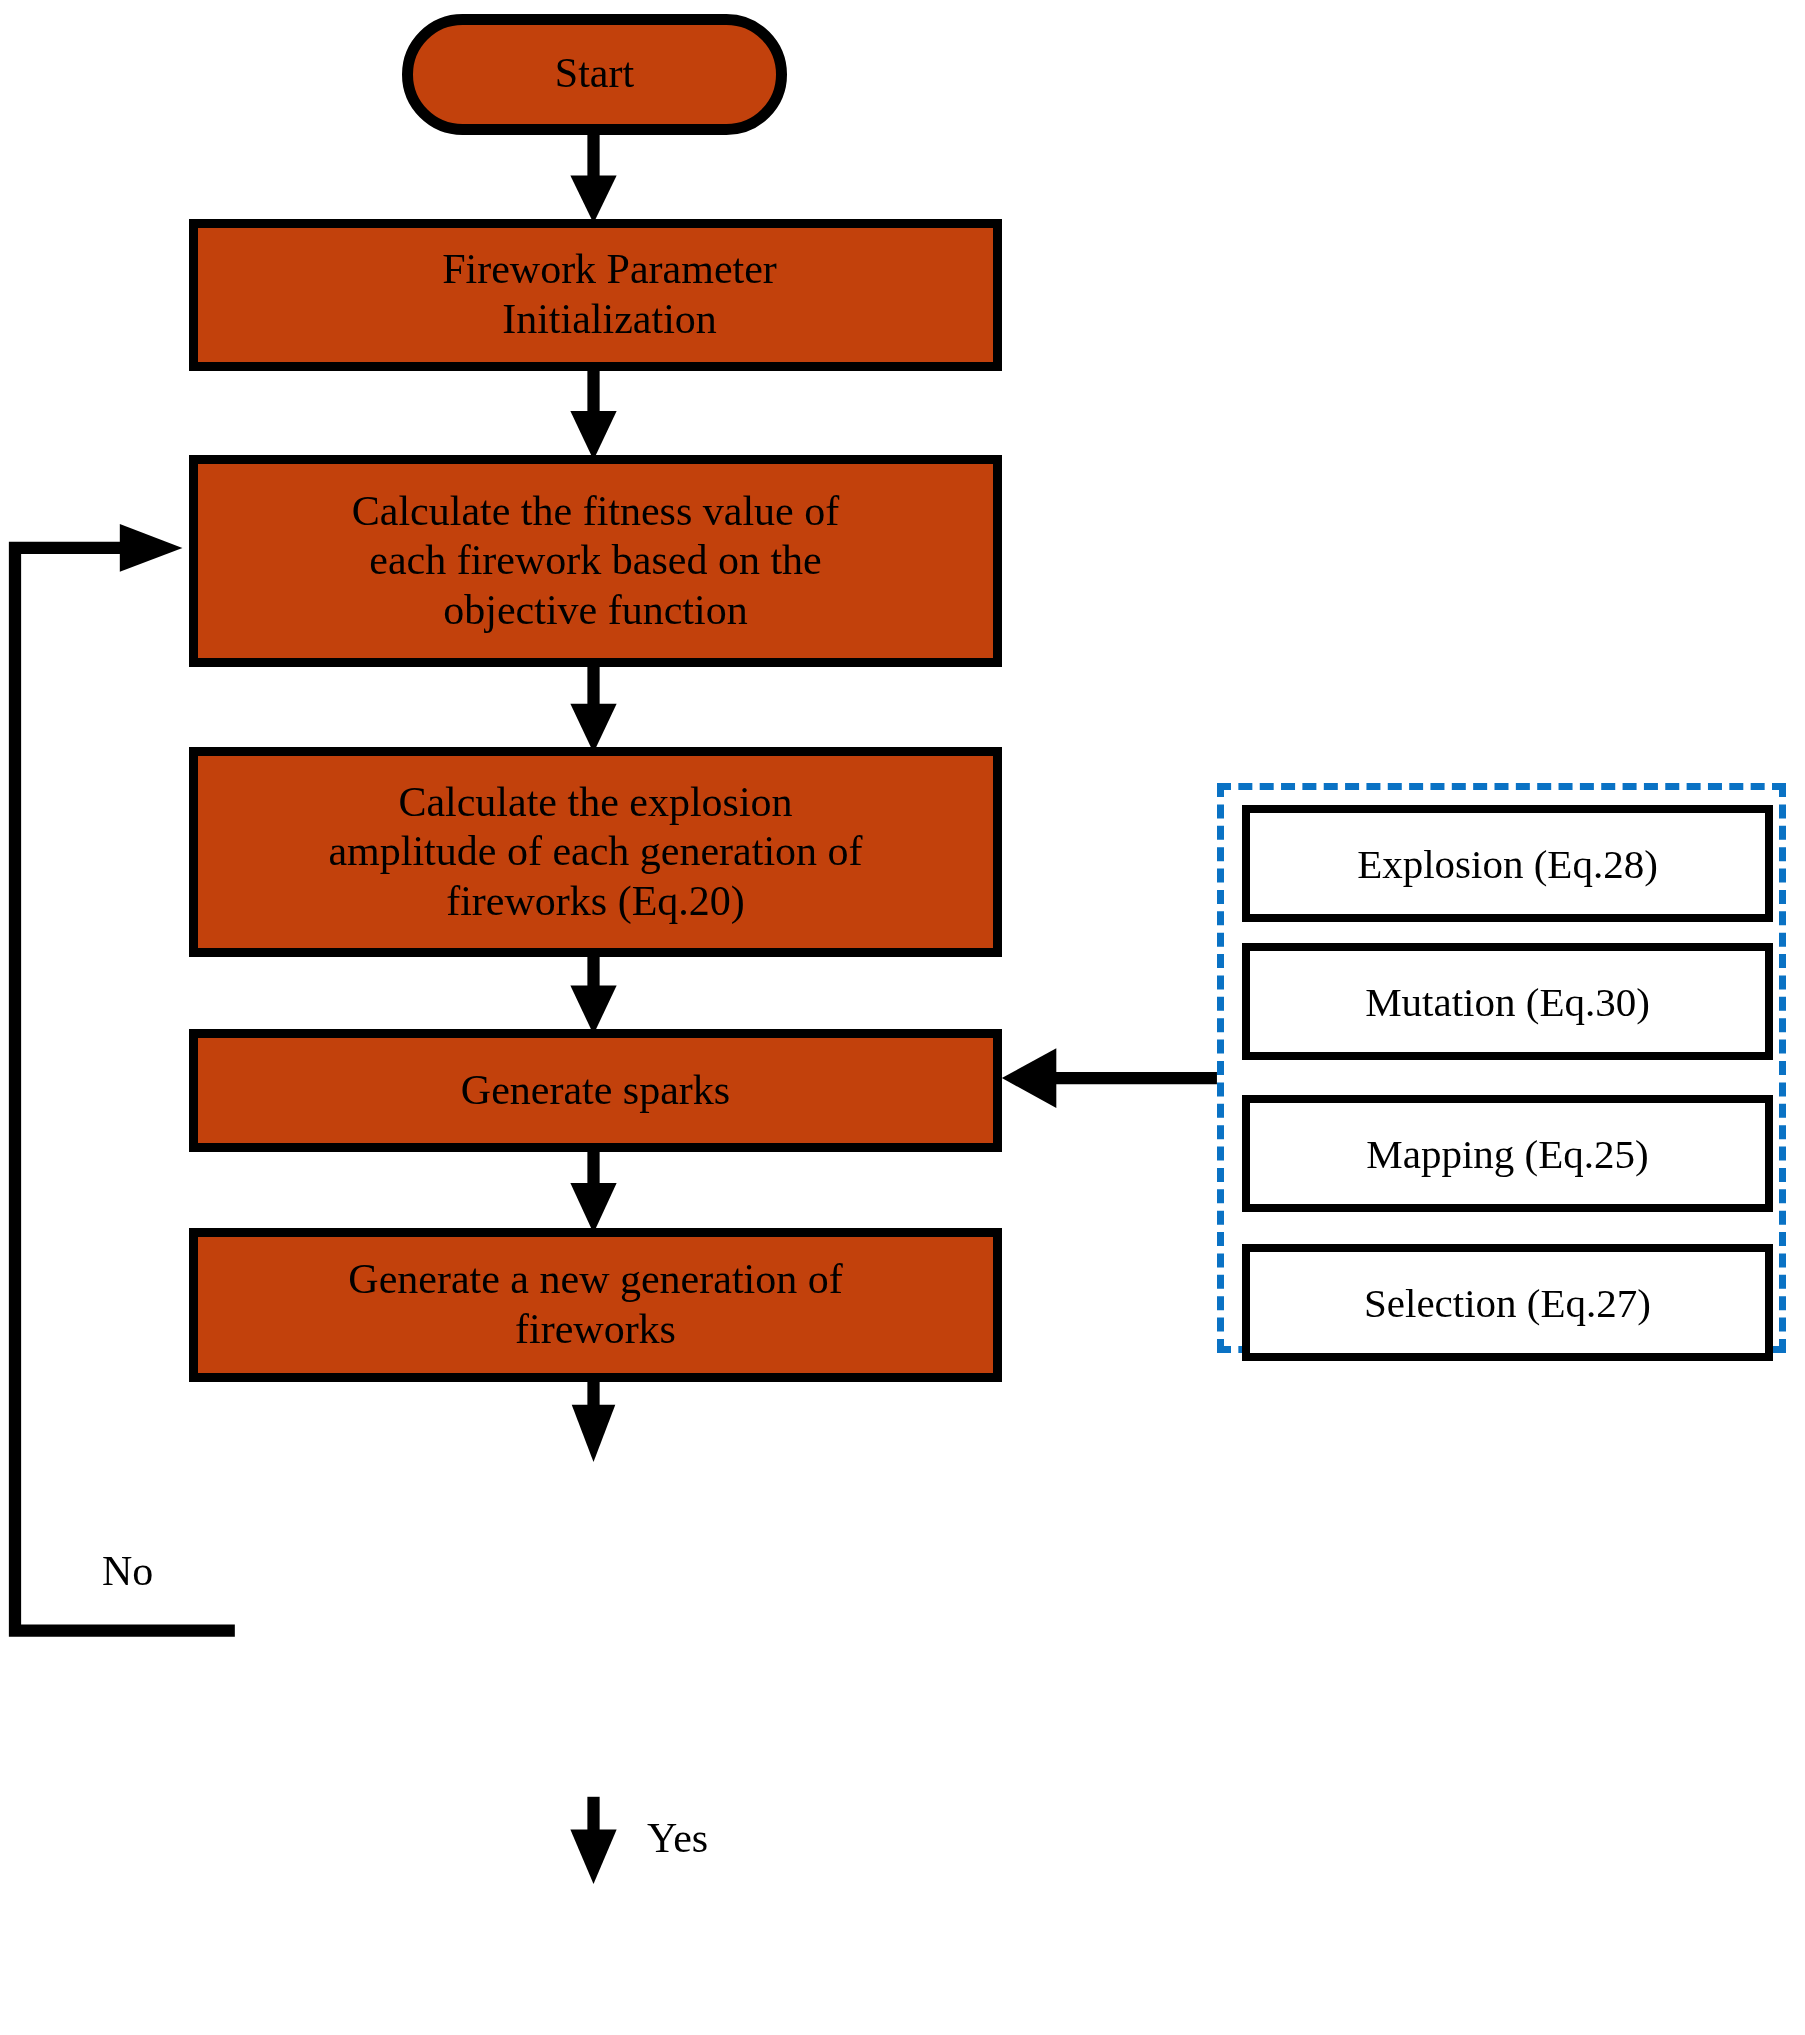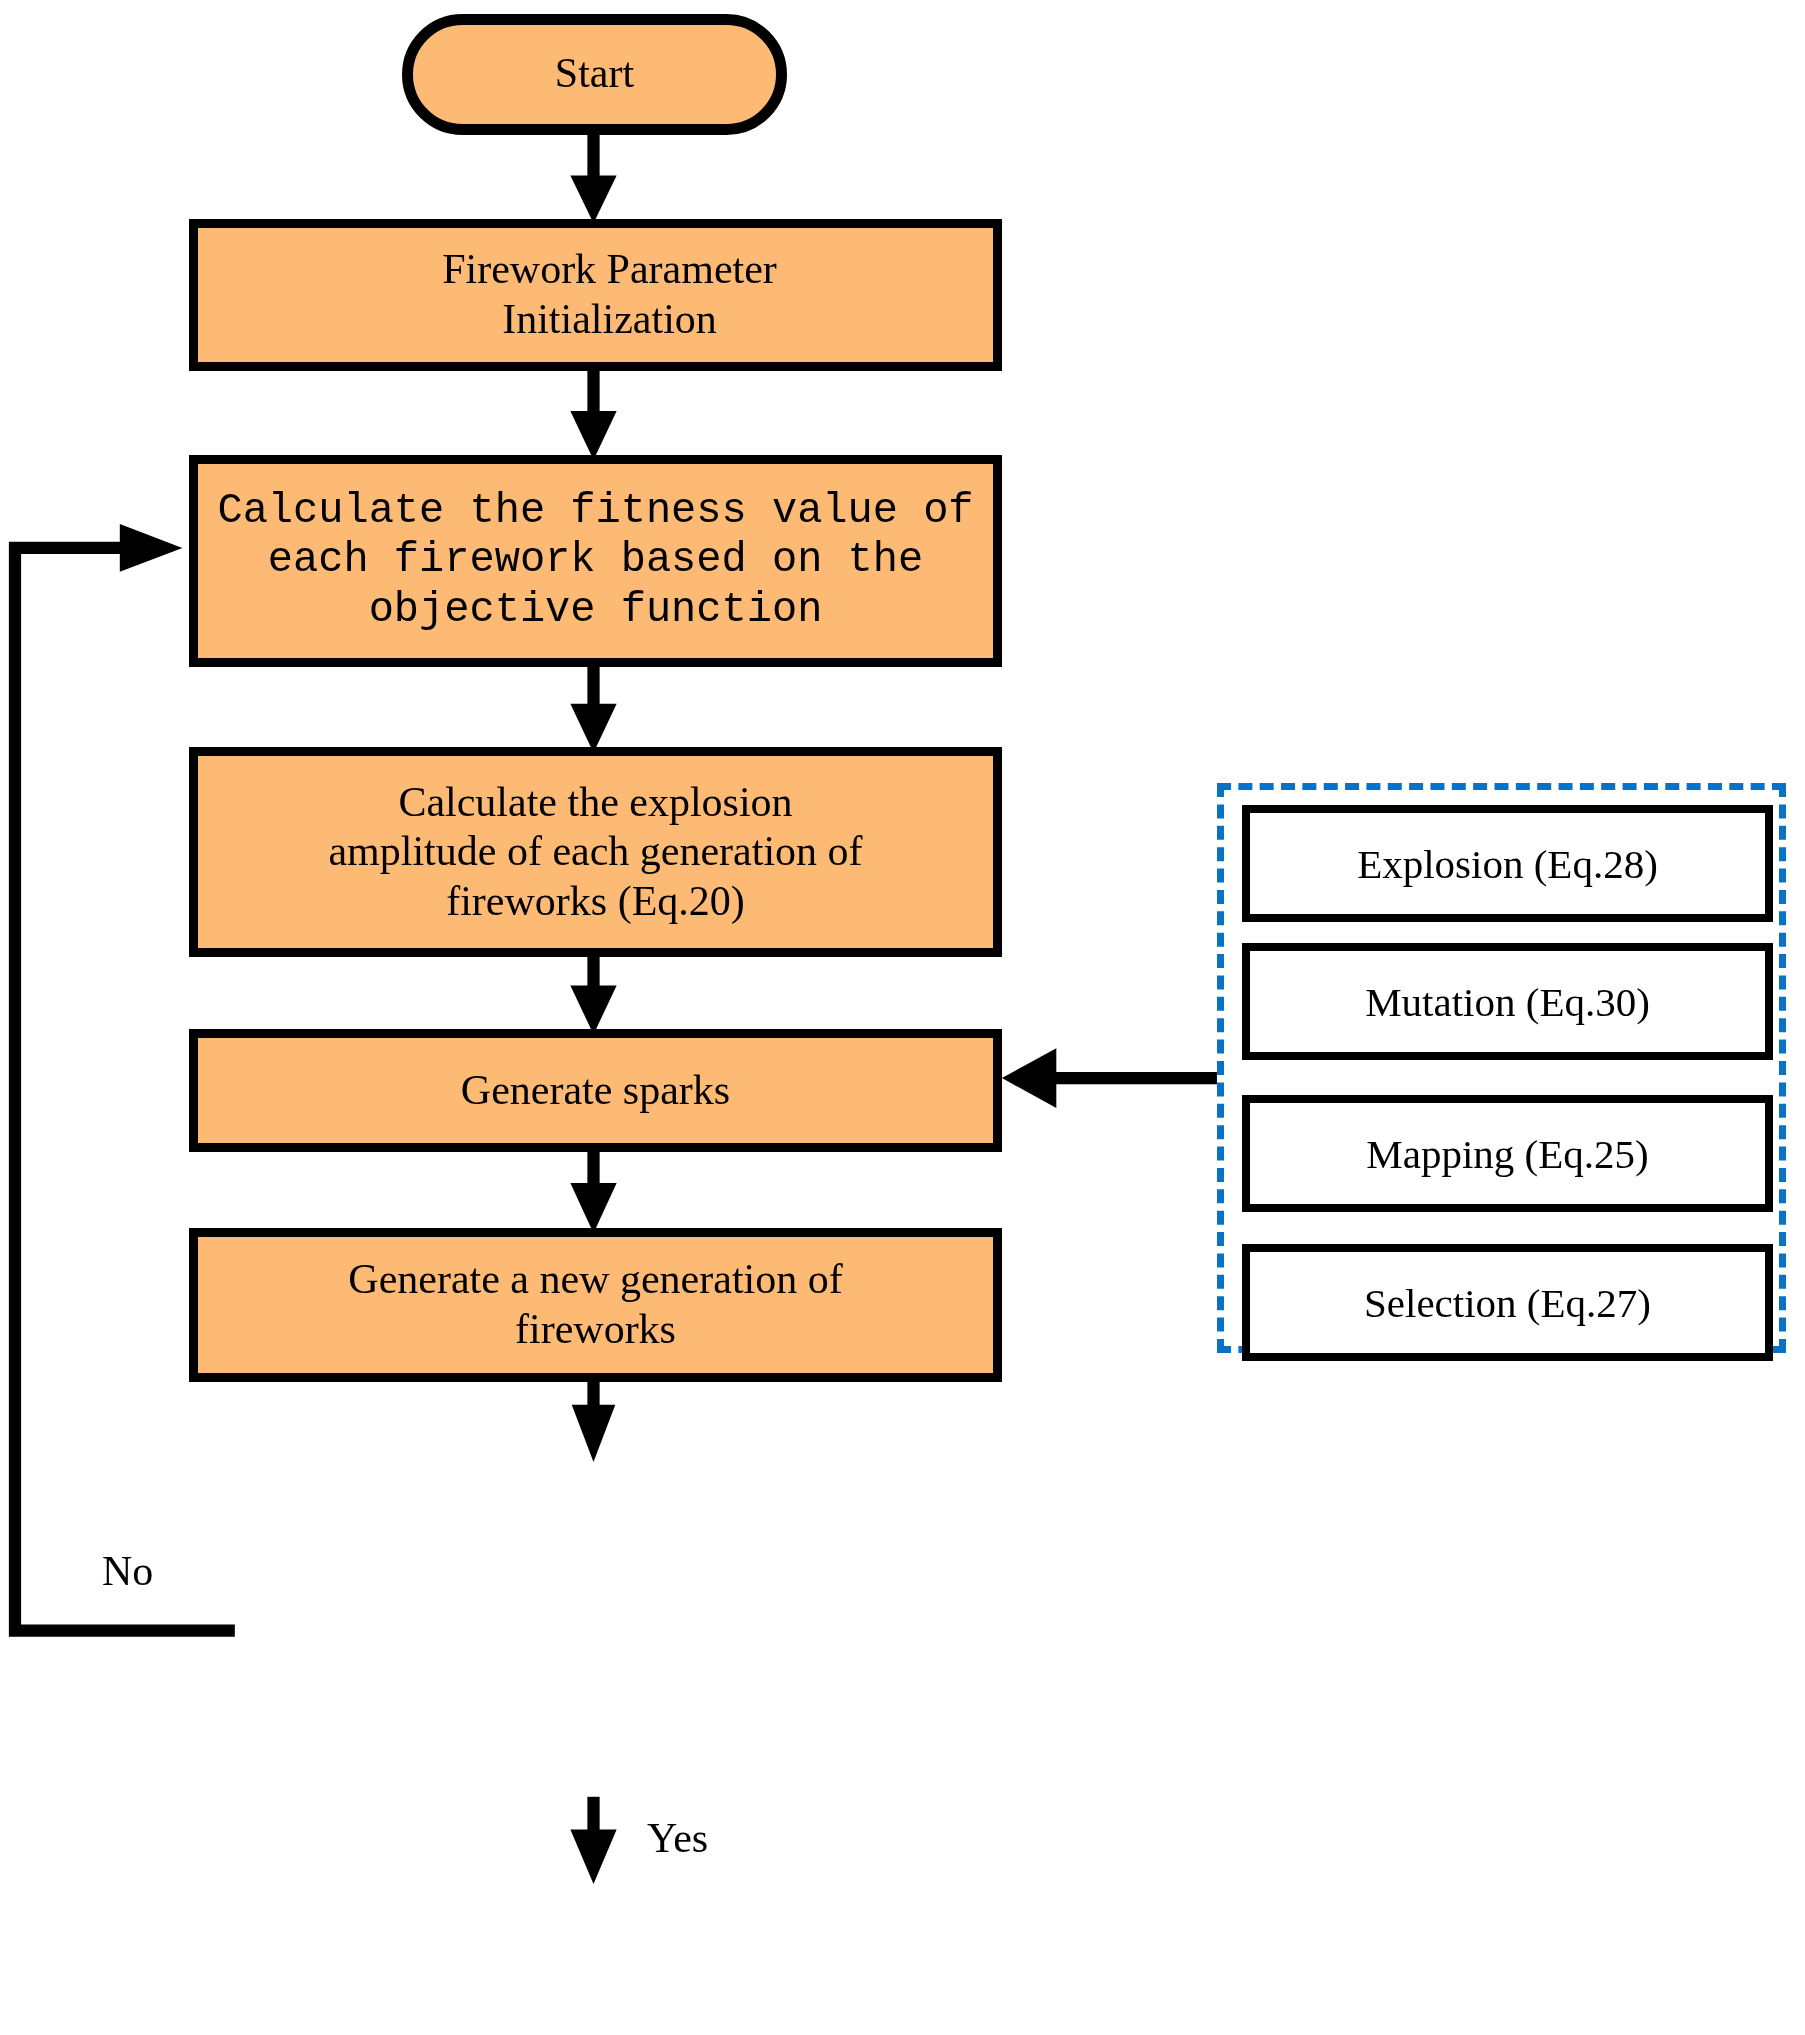--- a/index.html
+++ b/index.html
@@ -15,21 +15,21 @@
     position: relative;
     width: 1805px;
     height: 2035px;
     background: #ffffff;
     overflow: hidden;
   }
   
   .node {
     position: absolute;
     box-sizing: border-box;
-    background: #fdba74;
+    background: #c2410c;
     border: 9.5px solid #000000;
     display: flex;
     align-items: center;
     justify-content: center;
     text-align: center;
     color: #000000;
     line-height: 1.18;
     z-index: 5;
   }
   .node.terminal {
@@ -158,21 +158,21 @@
 
   <div class="node terminal" style="left:402px; top:13.6px; width:385px; height:121px; font-size:42px;">
     <span class="label">Start</span>
   </div>
 
   <div class="node" style="left:189px; top:219px; width:813px; height:152px; font-size:42px;padding-left:28px;">
     <span class="label">Firework Parameter
 Initialization</span>
   </div>
 
-  <div class="node" style="left:189px; top:455px; width:813px; height:212px; font-size:42px;font-family:Liberation Mono, monospace;">
+  <div class="node" style="left:189px; top:455px; width:813px; height:212px; font-size:42px;">
     <span class="label">Calculate the fitness value of
 each firework based on the
 objective function</span>
   </div>
 
   <div class="node" style="left:189px; top:747px; width:813px; height:210px; font-size:42px;">
     <span class="label">Calculate the explosion
 amplitude of each generation of
 fireworks (Eq.20)</span>
   </div>

